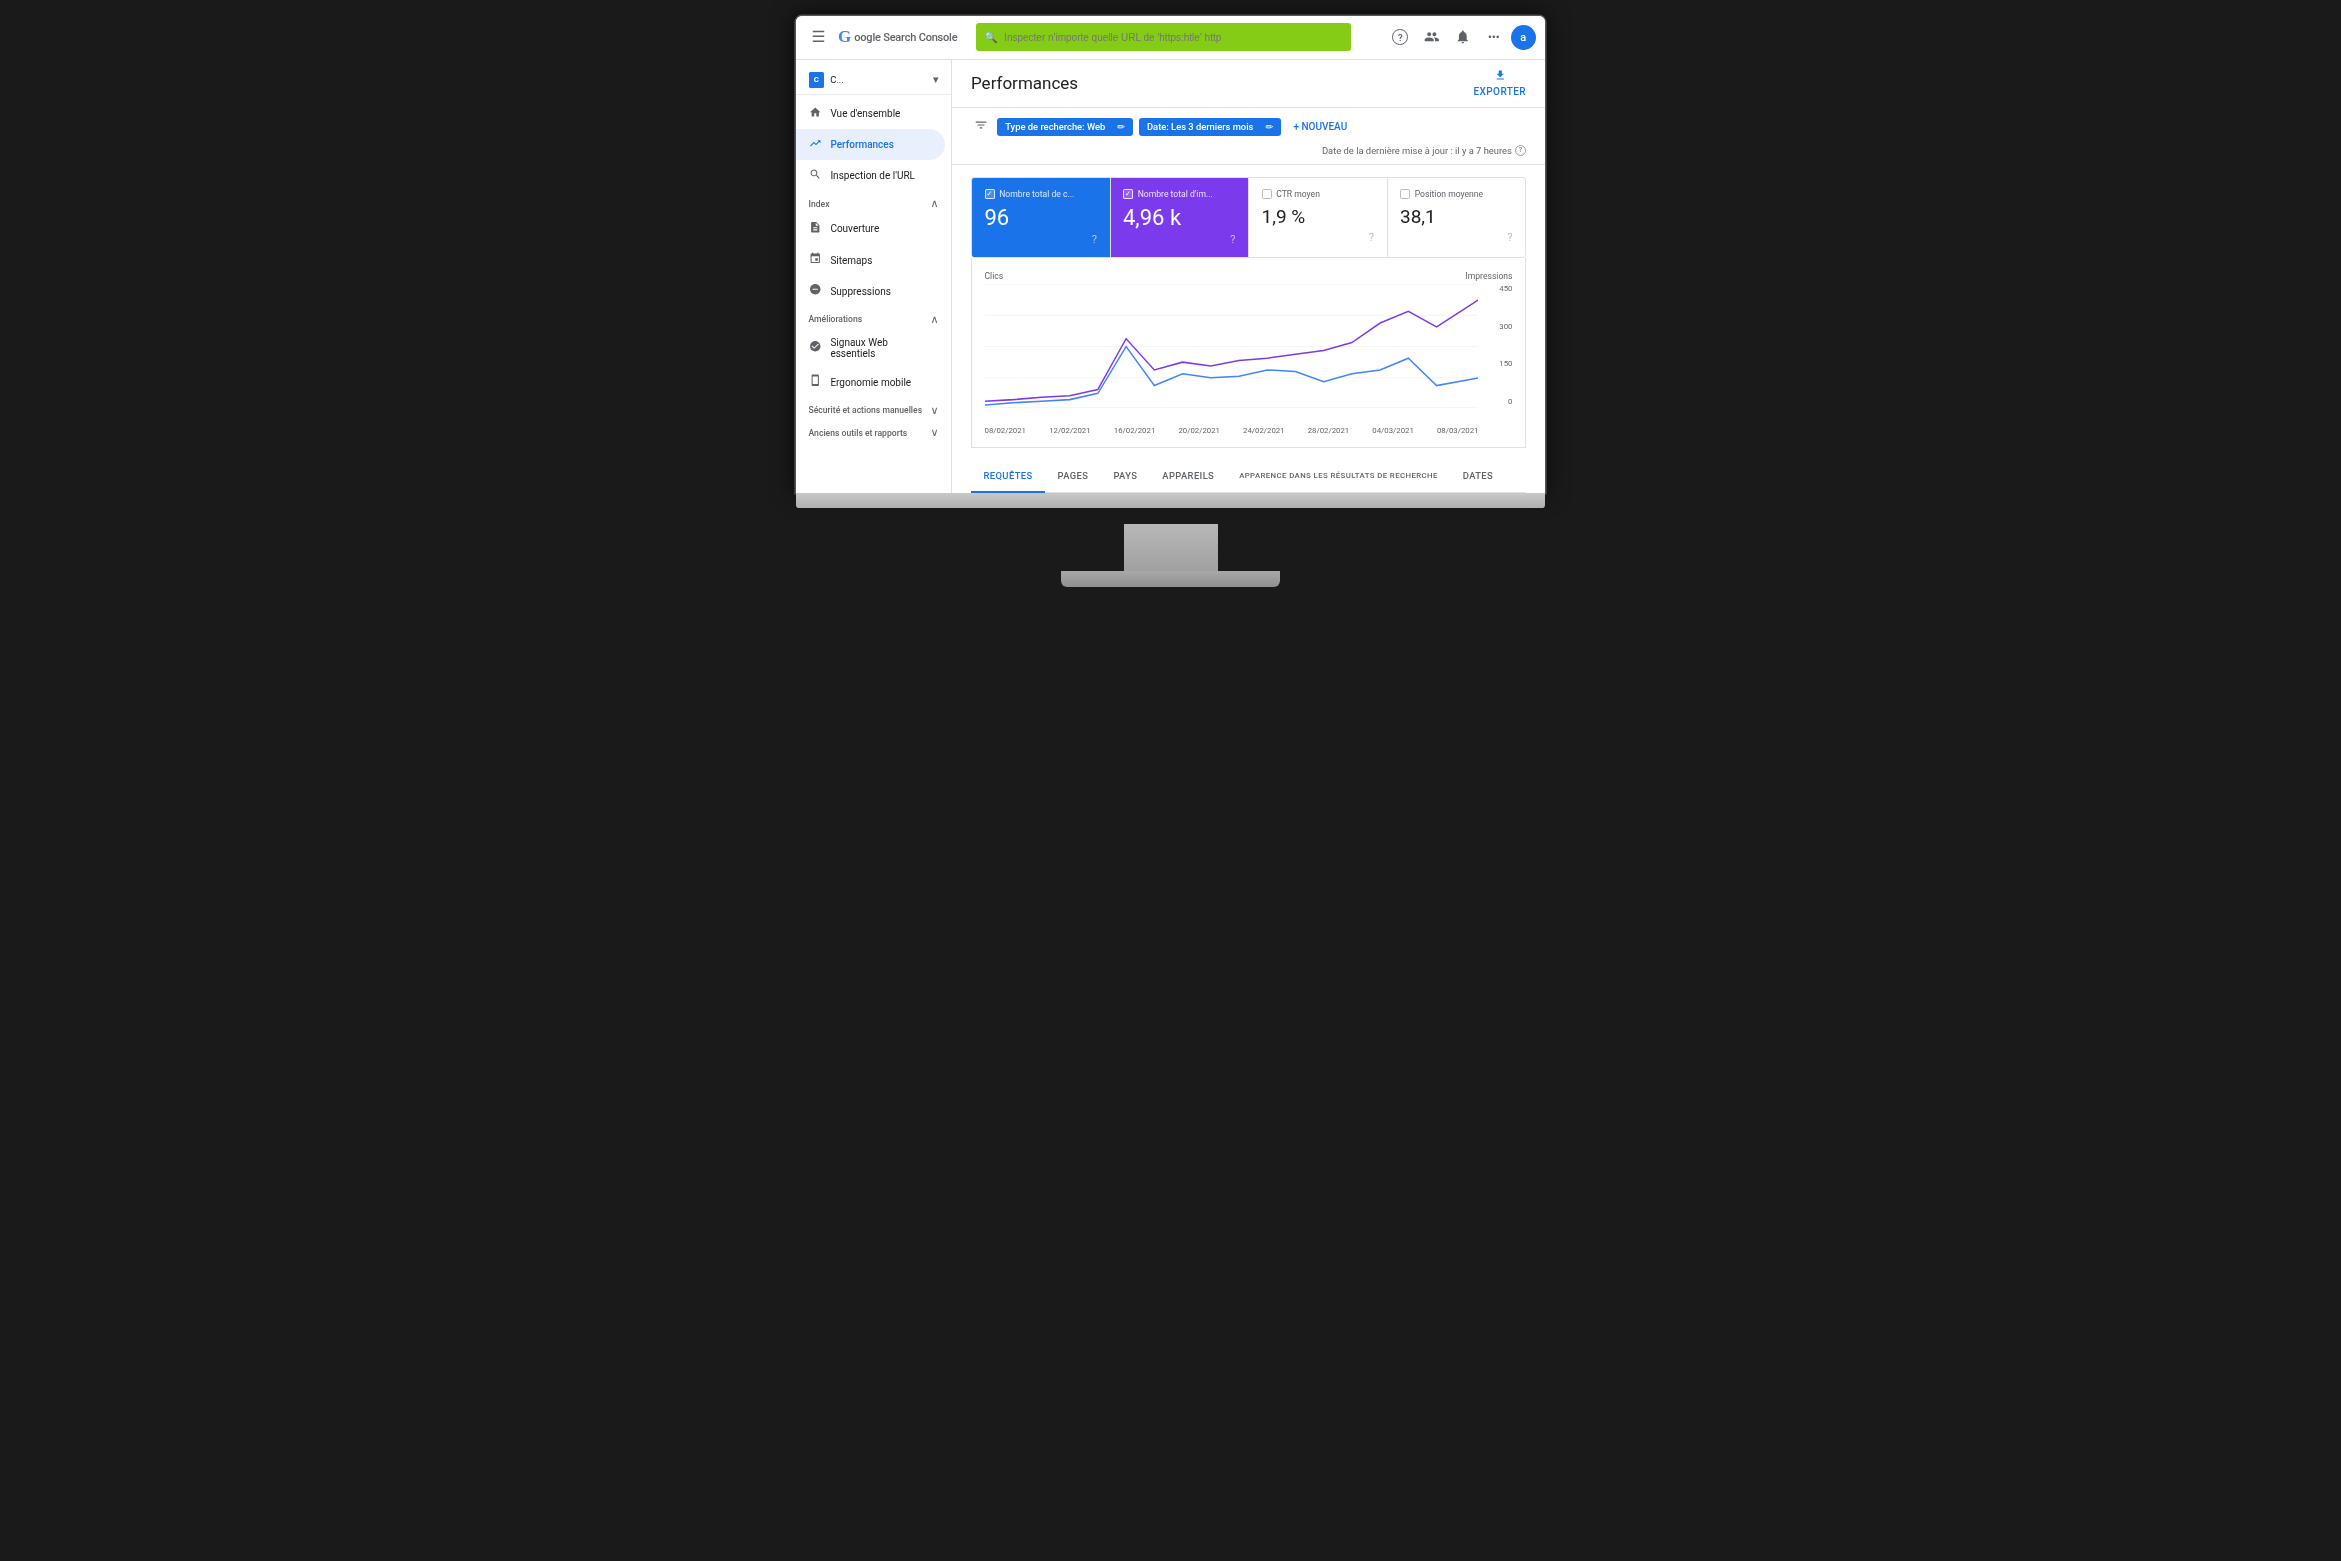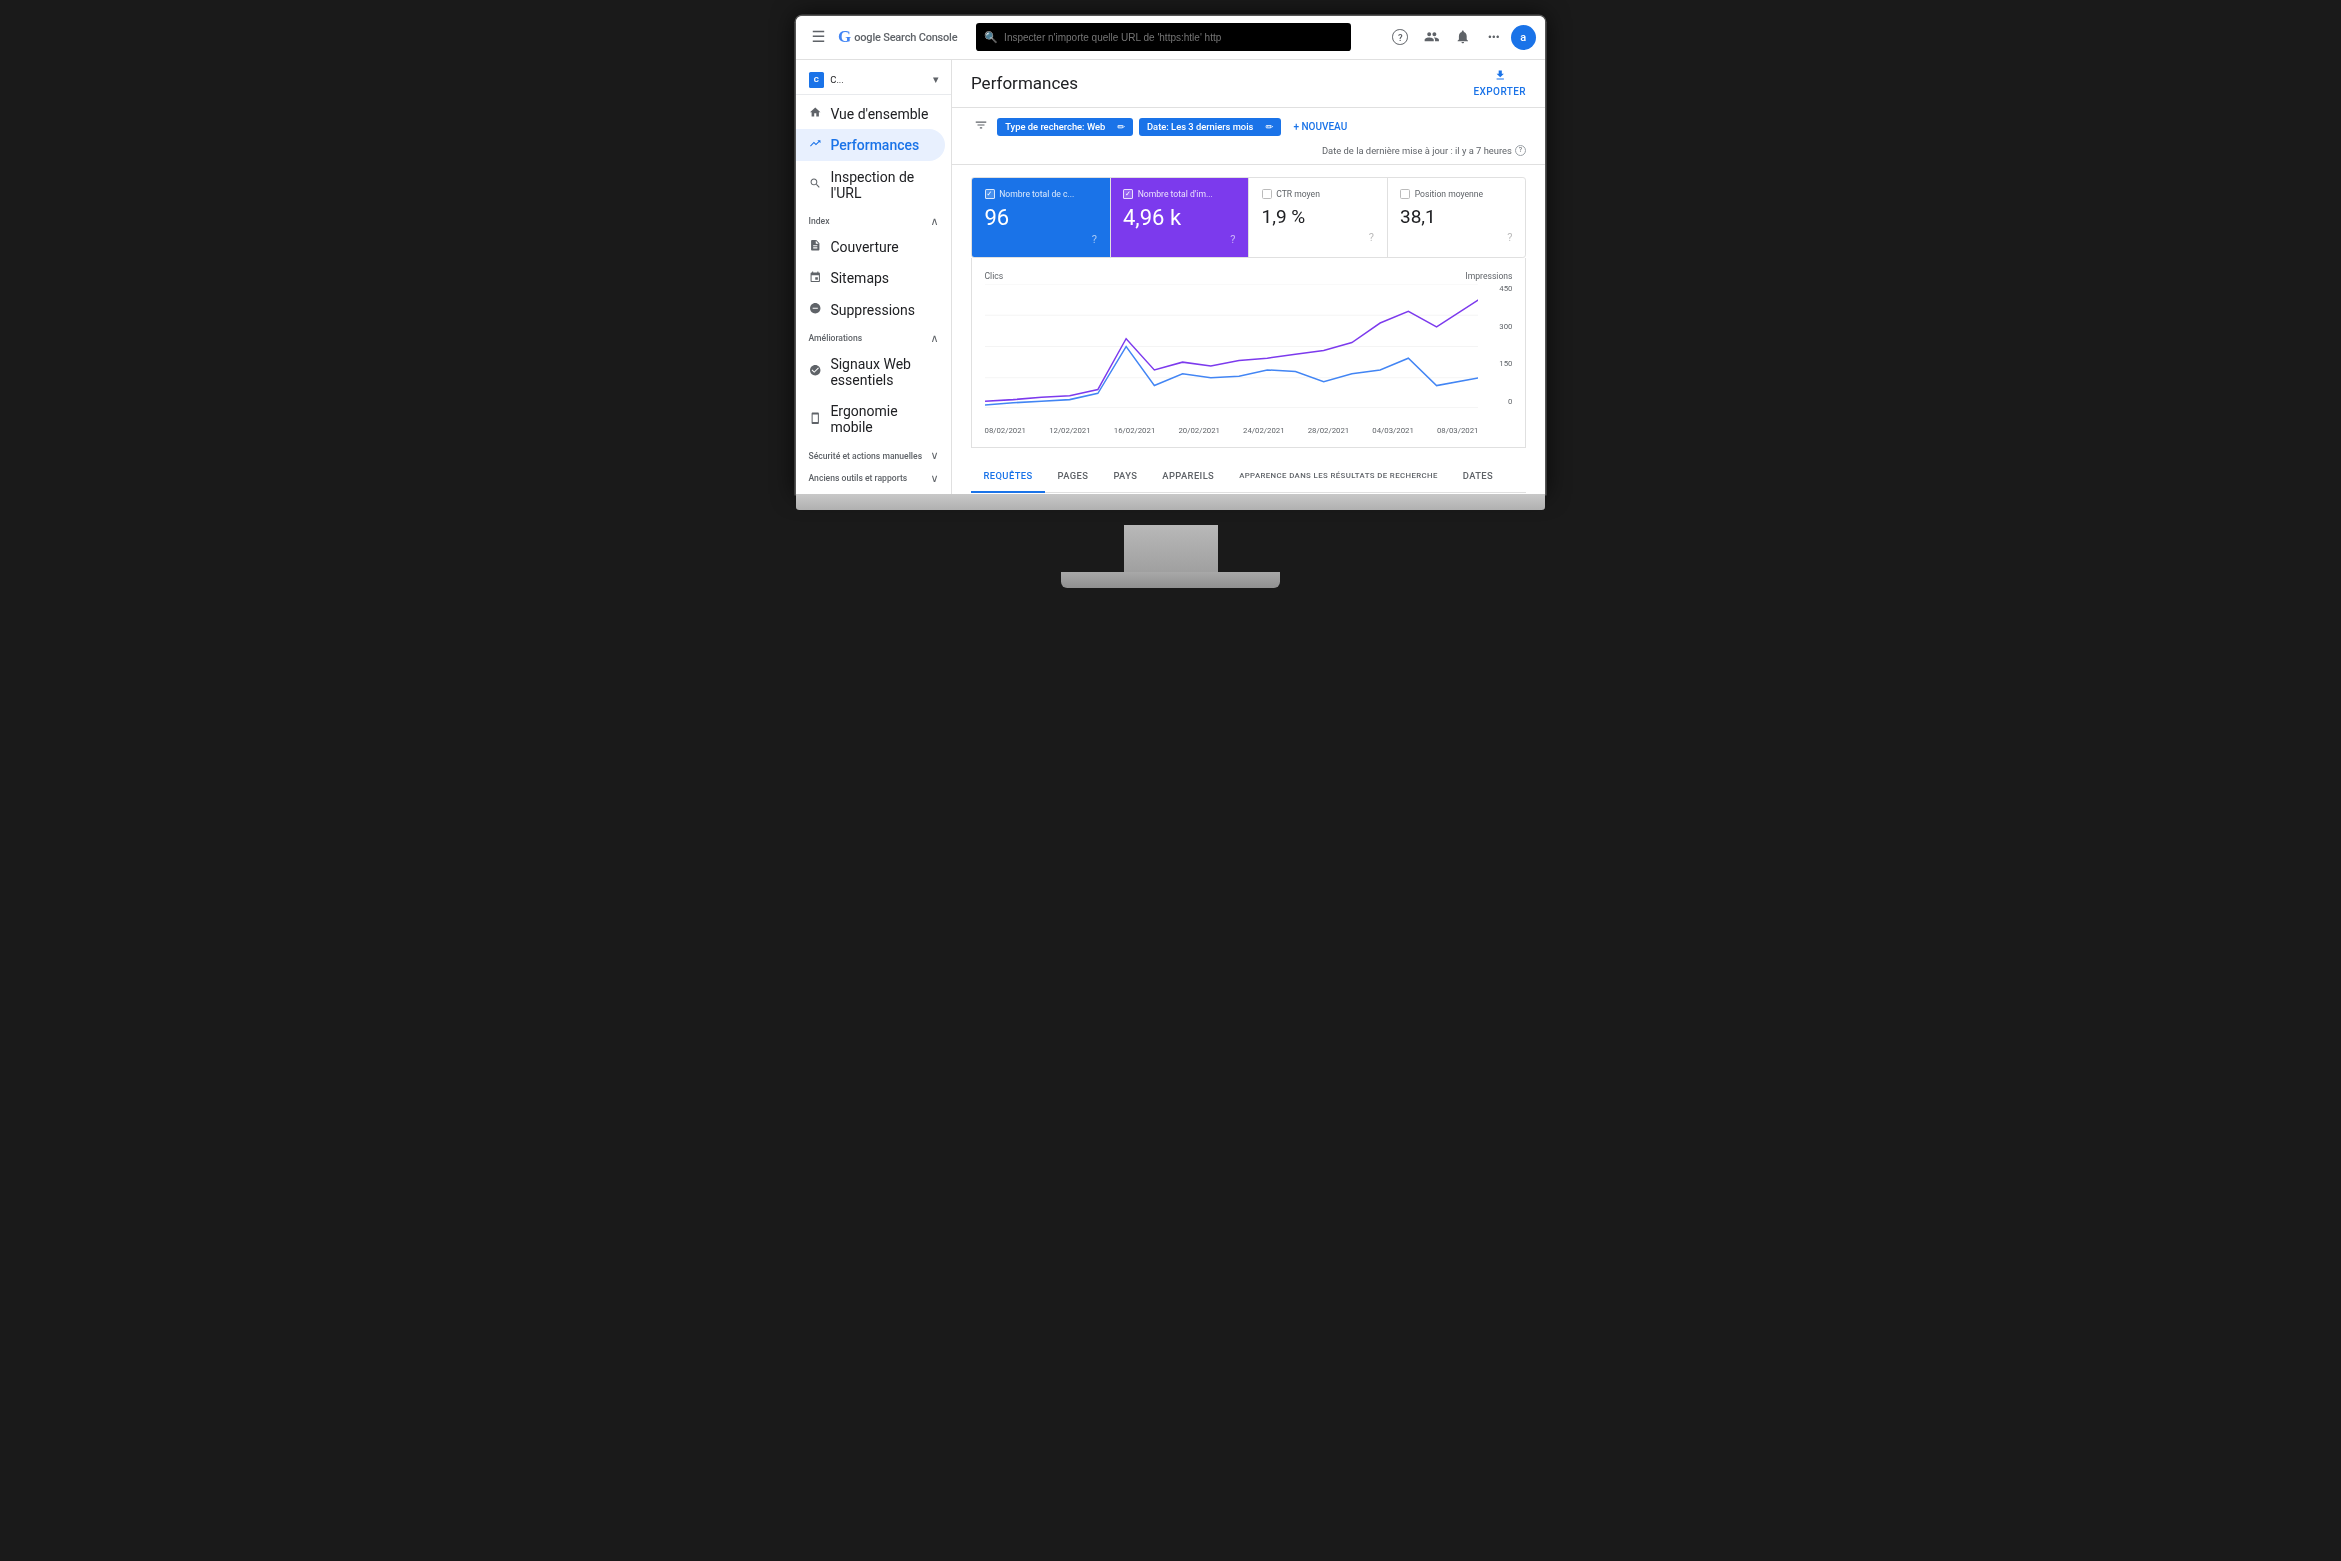--- a/index.html
+++ b/index.html
@@ -63,21 +63,21 @@
 
     .topbar-search {
       flex: 1;
       margin: 0 12.5px;
       max-width: 375px;
     }
 
     .search-box {
       width: 100%;
       height: 28px;
-      background: #000000;
+      background: #84cc16;
       border: none;
       border-radius: 3.1px;
       padding: 0 9.4px 0 28px;
       font-size: 10px;
       color: #5f6368;
       outline: none;
       position: relative;
     }
 
     .search-wrapper {
@@ -179,21 +179,21 @@
       color: #5f6368;
       font-size: 11px;
     }
 
     .nav-item {
       display: flex;
       align-items: center;
       padding: 7.8px 12.5px;
       gap: 9.4px;
       cursor: pointer;
-      font-size: 14px;
+      font-size: 10px;
       color: #202124;
       border-radius: 0 19px 19px 0;
       margin-right: 6.2px;
       transition: background 0.1s;
     }
     .nav-item.active {
       background: #e8f0fe;
       color: #1a73e8;
       font-weight: 500;
     }

